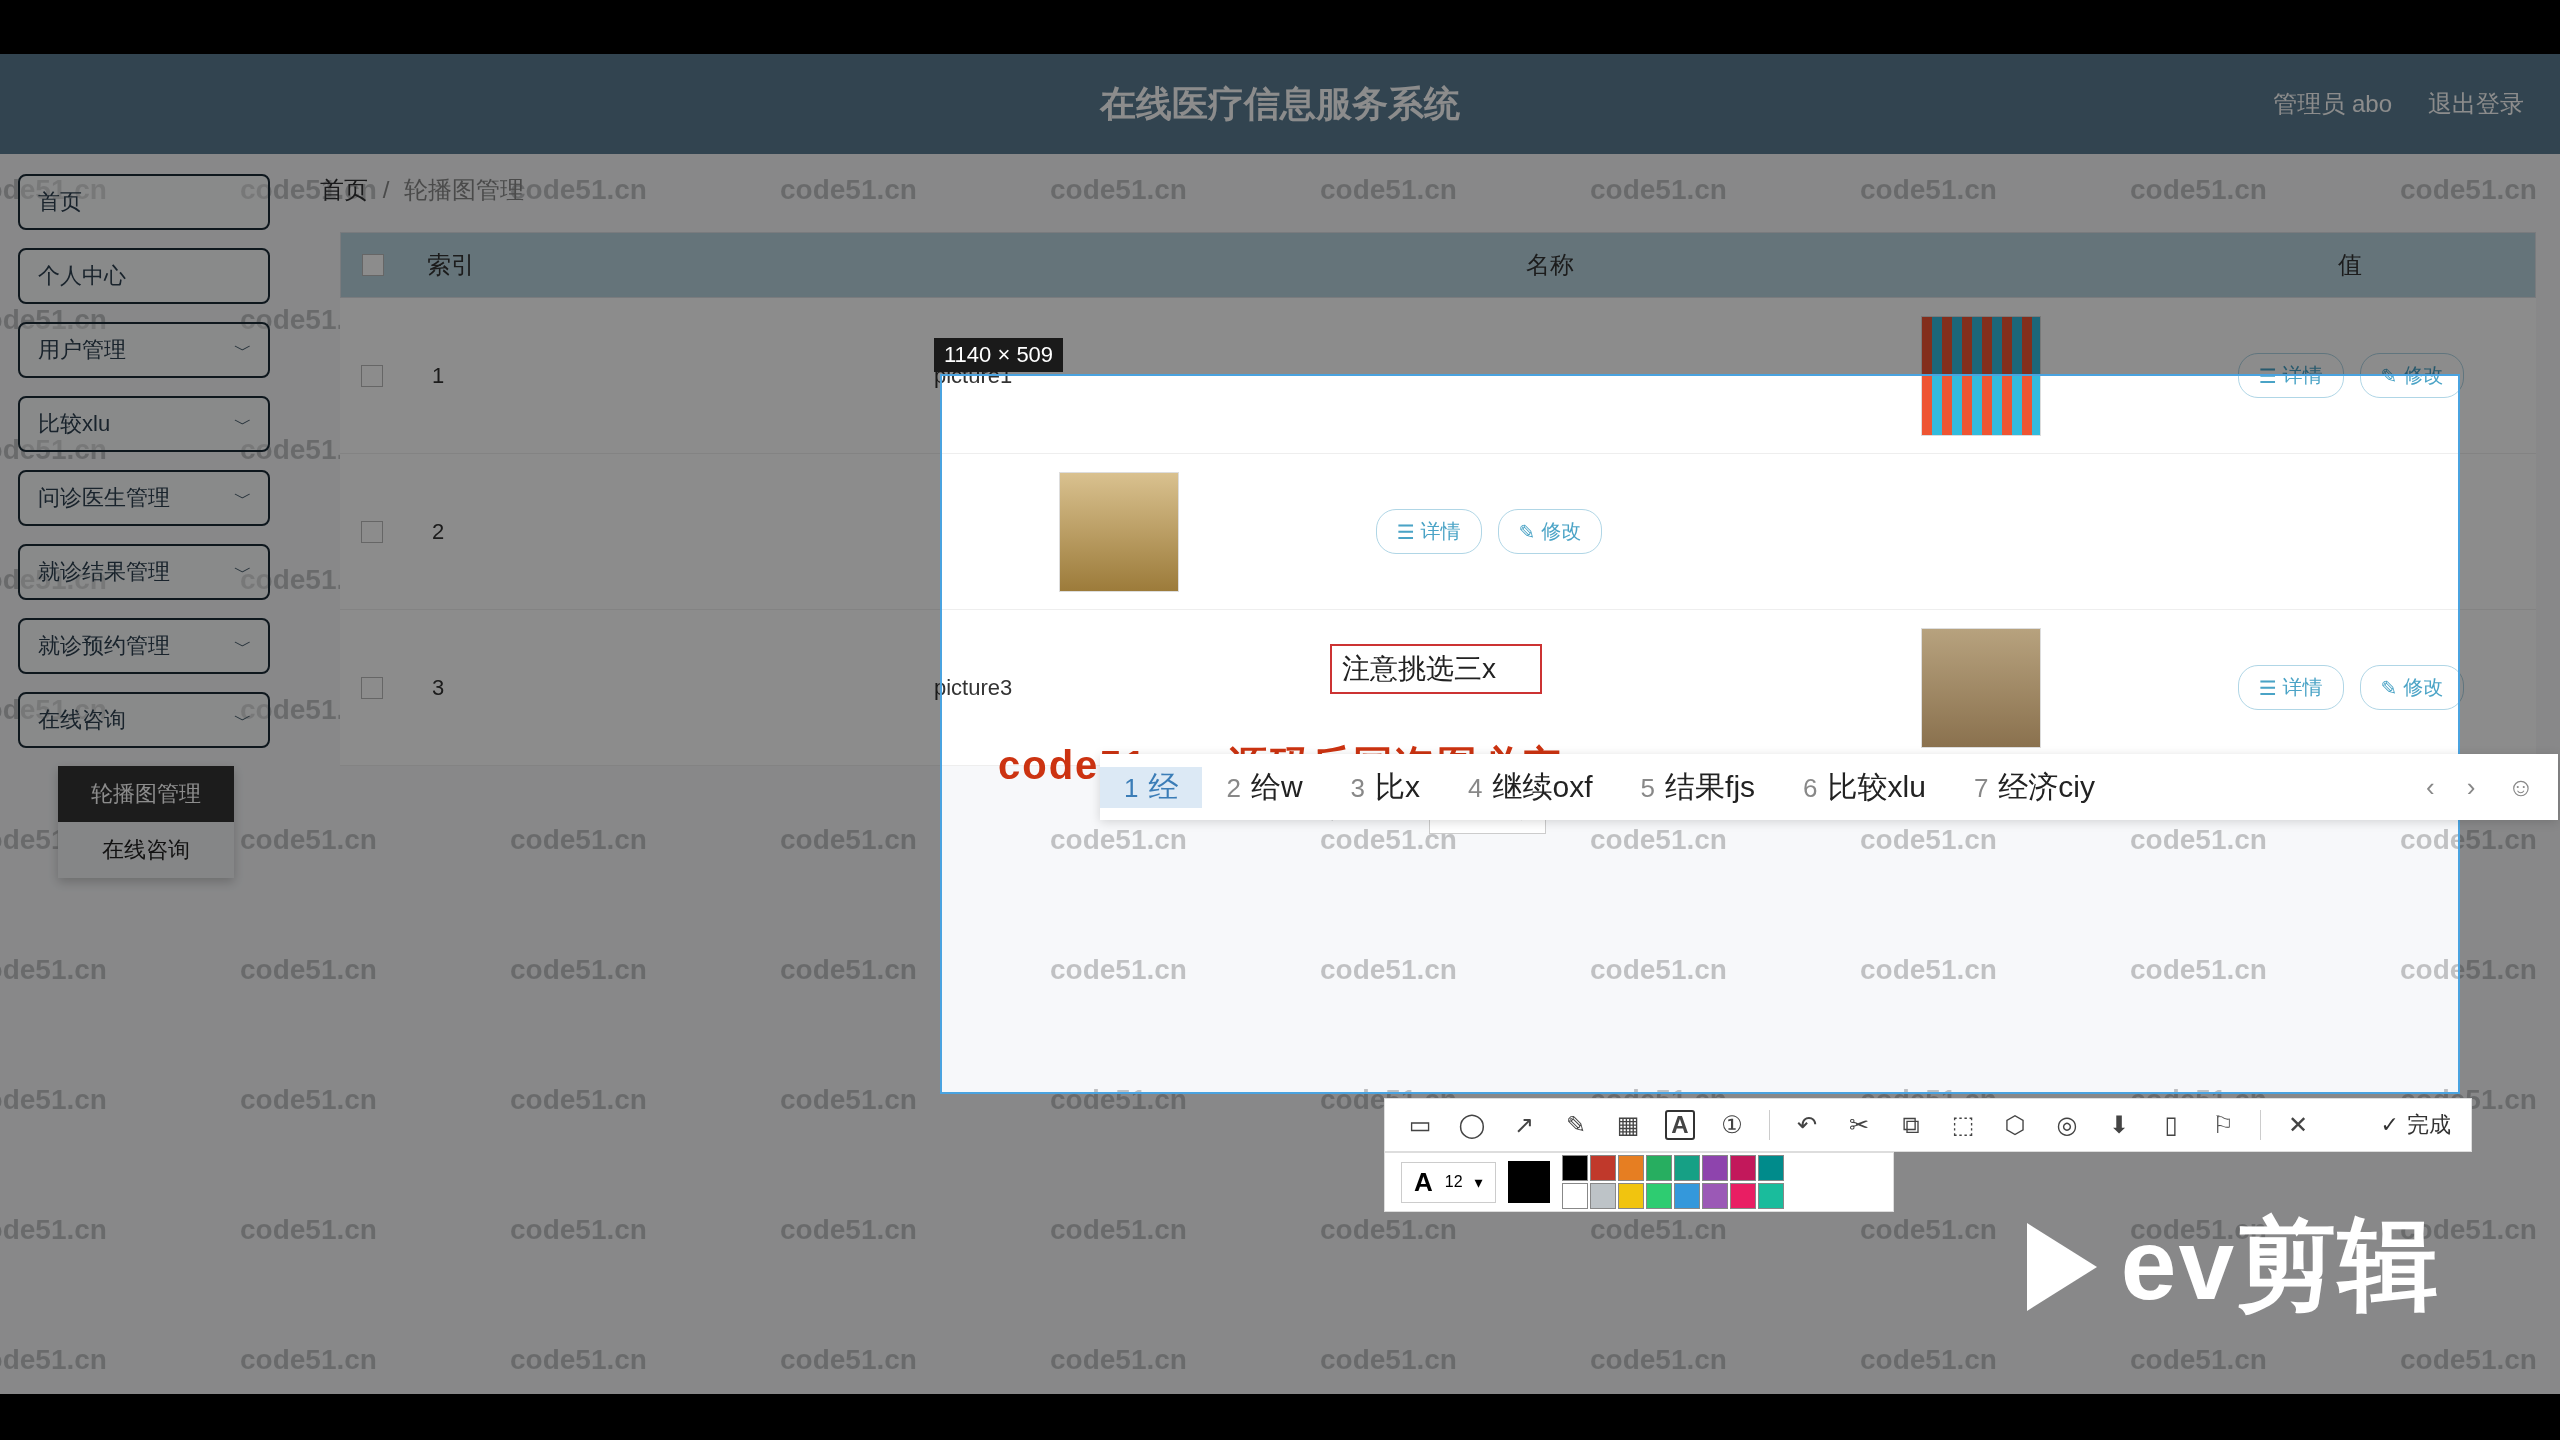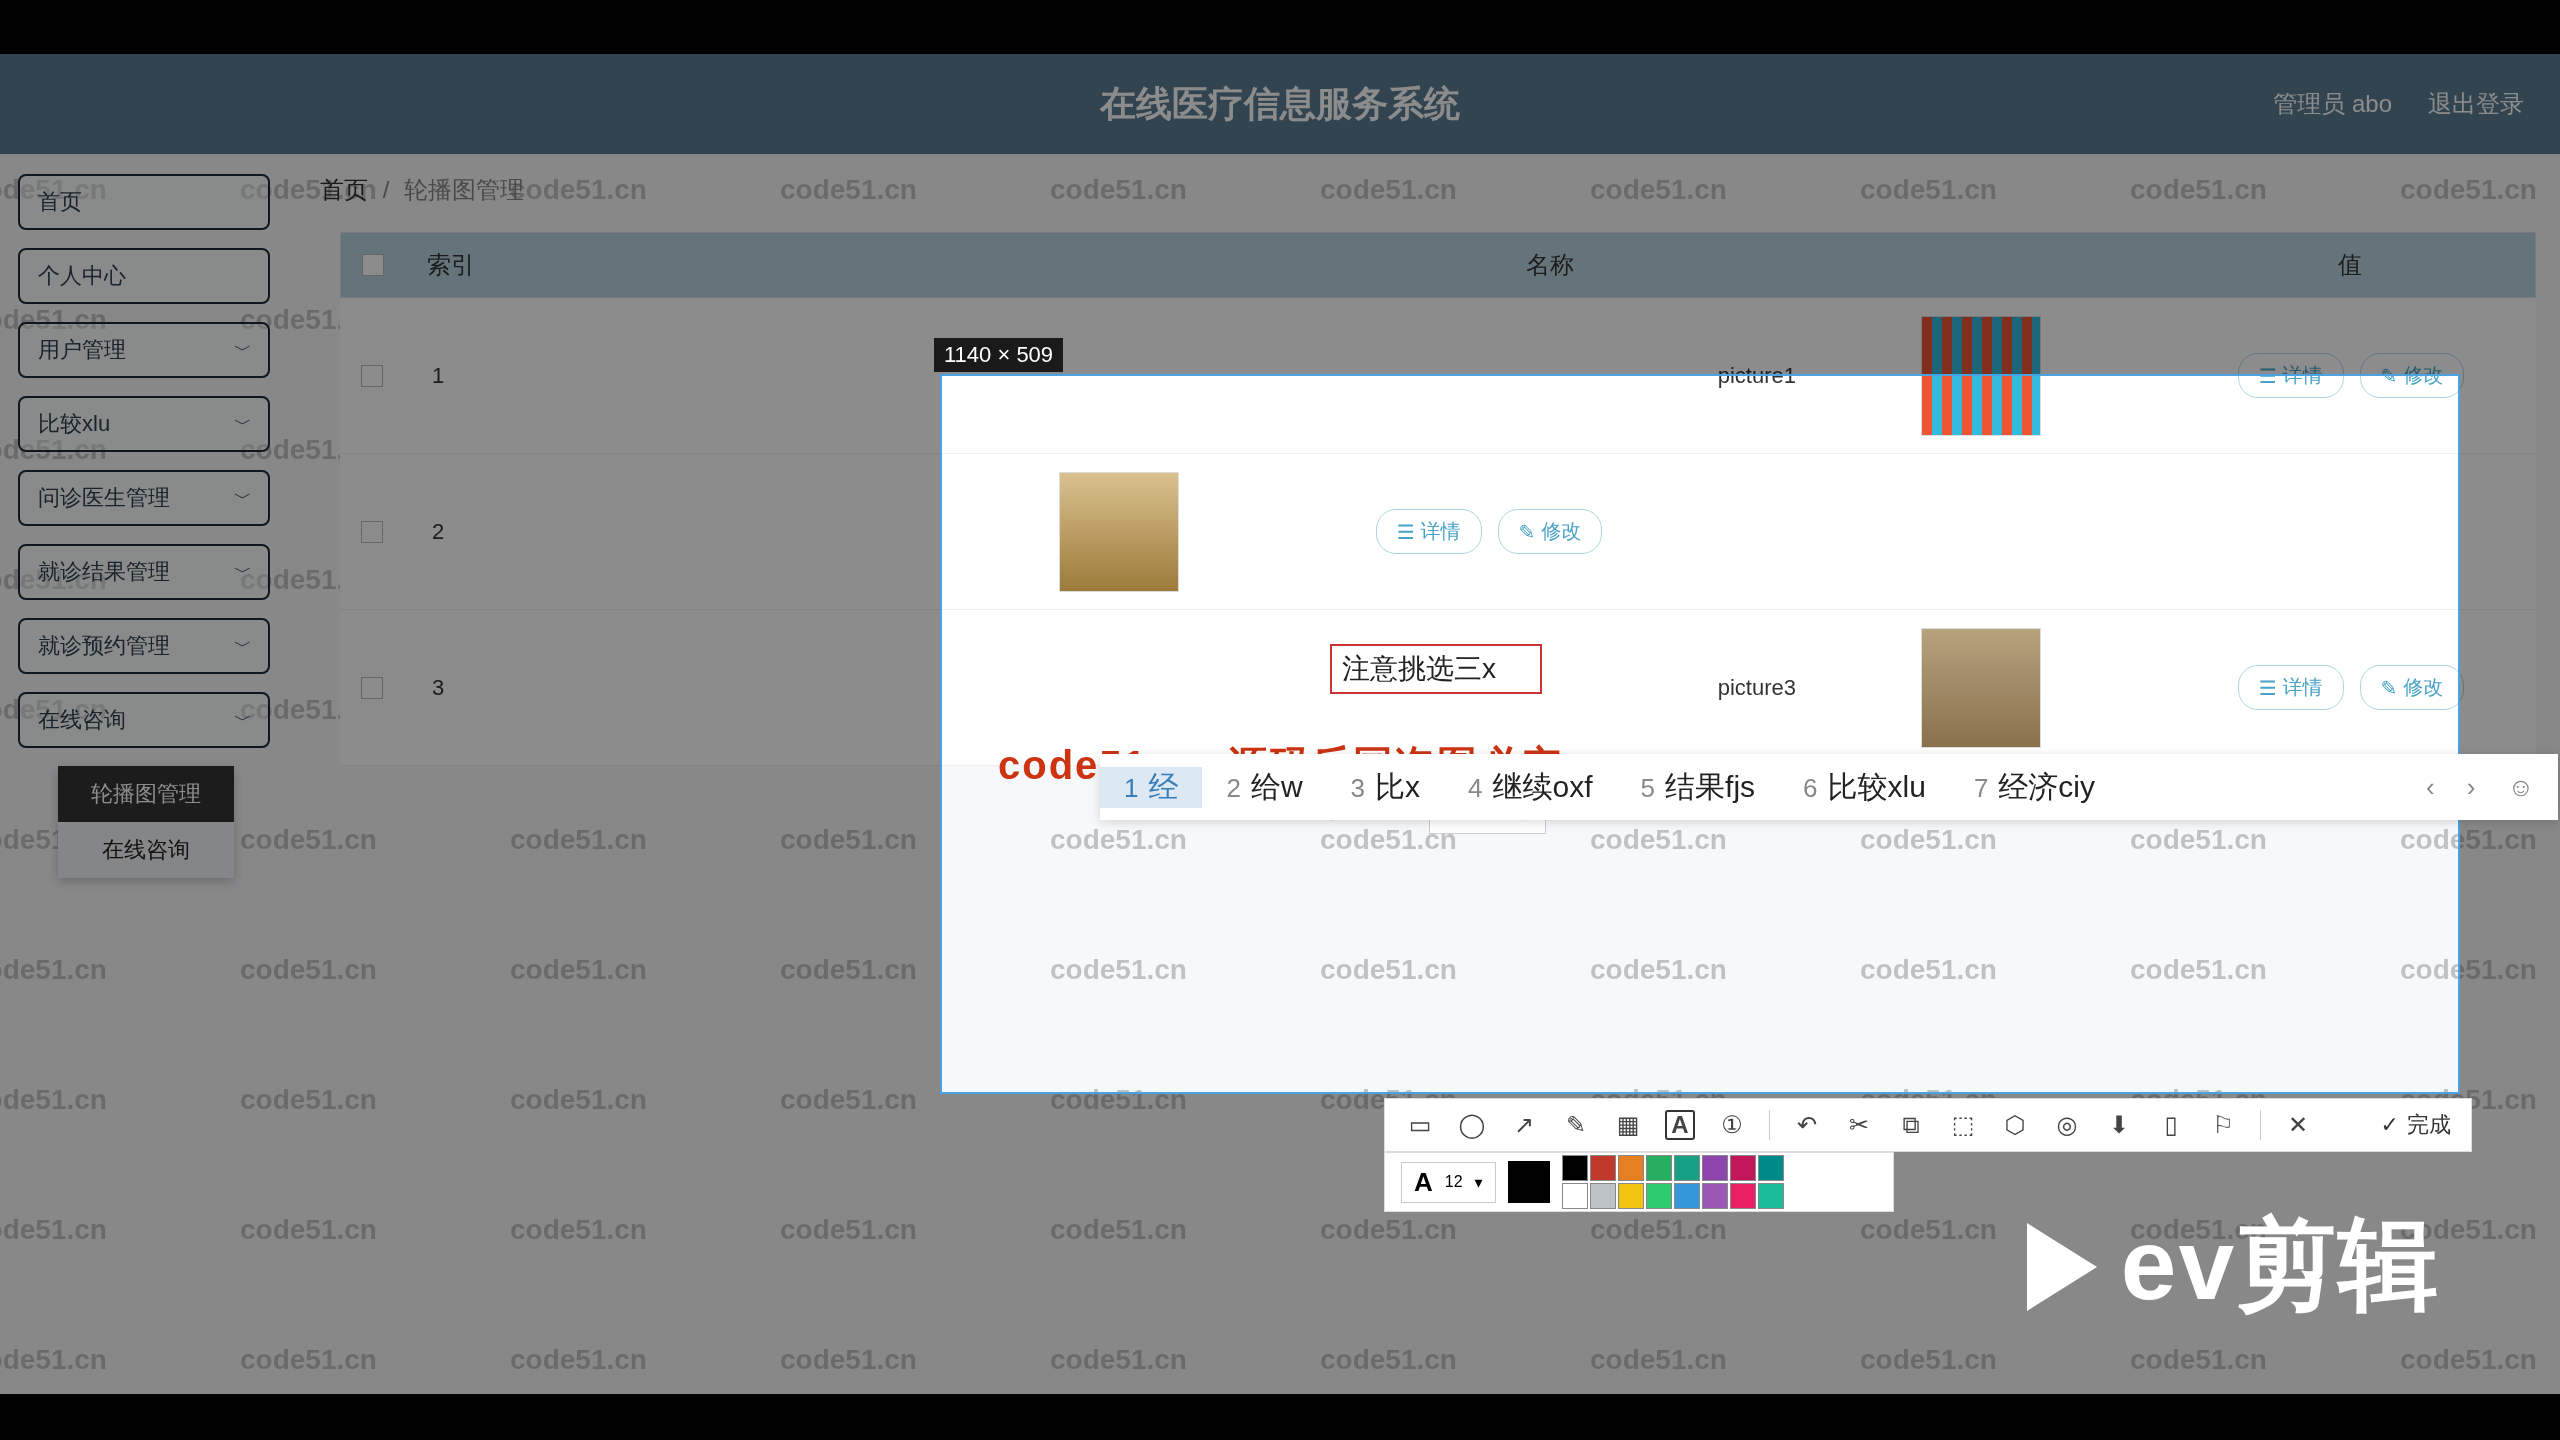--- a/index.html
+++ b/index.html
@@ -36,21 +36,21 @@
 .table-wrap { position: absolute; left: 340px; top: 178px; right: 24px; z-index: 3; }
 .thead { display: flex; height: 66px; background: #b8d4df; color: #333; font-size: 24px; border: 1px solid #dce1e6; }
 .thead .c-check { width: 64px; display: flex; align-items: center; justify-content: center; }
 .thead .c-idx { width: 530px; display: flex; align-items: center; padding-left: 22px; }
 .thead .c-name { flex: 1; display: flex; align-items: center; justify-content: center; }
 .thead .c-val { width: 370px; display: flex; align-items: center; justify-content: center; }
 .thead .c-op { width: 370px; display: flex; align-items: center; justify-content: center; }
 .trow { display: flex; height: 156px; background: #fff; border-bottom: 1px solid #eee; align-items: center; }
 .trow .c-check { width: 64px; display: flex; justify-content: center; }
 .trow .c-idx { width: 530px; padding-left: 28px; font-size: 22px; color: #333; }
-.trow .c-name { flex: 1; text-align: right; font-size: 22px; color: #333; }
+.trow .c-name { flex: 1; text-align: left; font-size: 22px; color: #333; }
 .trow .c-val { width: 370px; display: flex; justify-content: center; }
 .trow .c-op { width: 370px; display: flex; justify-content: center; gap: 16px; }
 .thumb { width: 120px; height: 120px; background: linear-gradient(135deg,#e6b089,#c09062); border: 1px solid #ddd; }
 .thumb.t1 { background: repeating-linear-gradient(90deg,#e53,#e53 10px,#3bd 10px,#3bd 20px); }
 .thumb.t2 { background: linear-gradient(#d9c18f,#9c7b3a); }
 .thumb.t3 { background: linear-gradient(#b7a27e,#8a714e); }
 .btn { border: 1px solid #b0d6e6; color: #4aa3c6; background: #fff; border-radius: 20px; padding: 8px 20px; font-size: 20px; display: inline-flex; align-items: center; gap: 6px; }
 .chk { width: 22px; height: 22px; border: 1px solid #bbb; background: #fff; }
 
 

